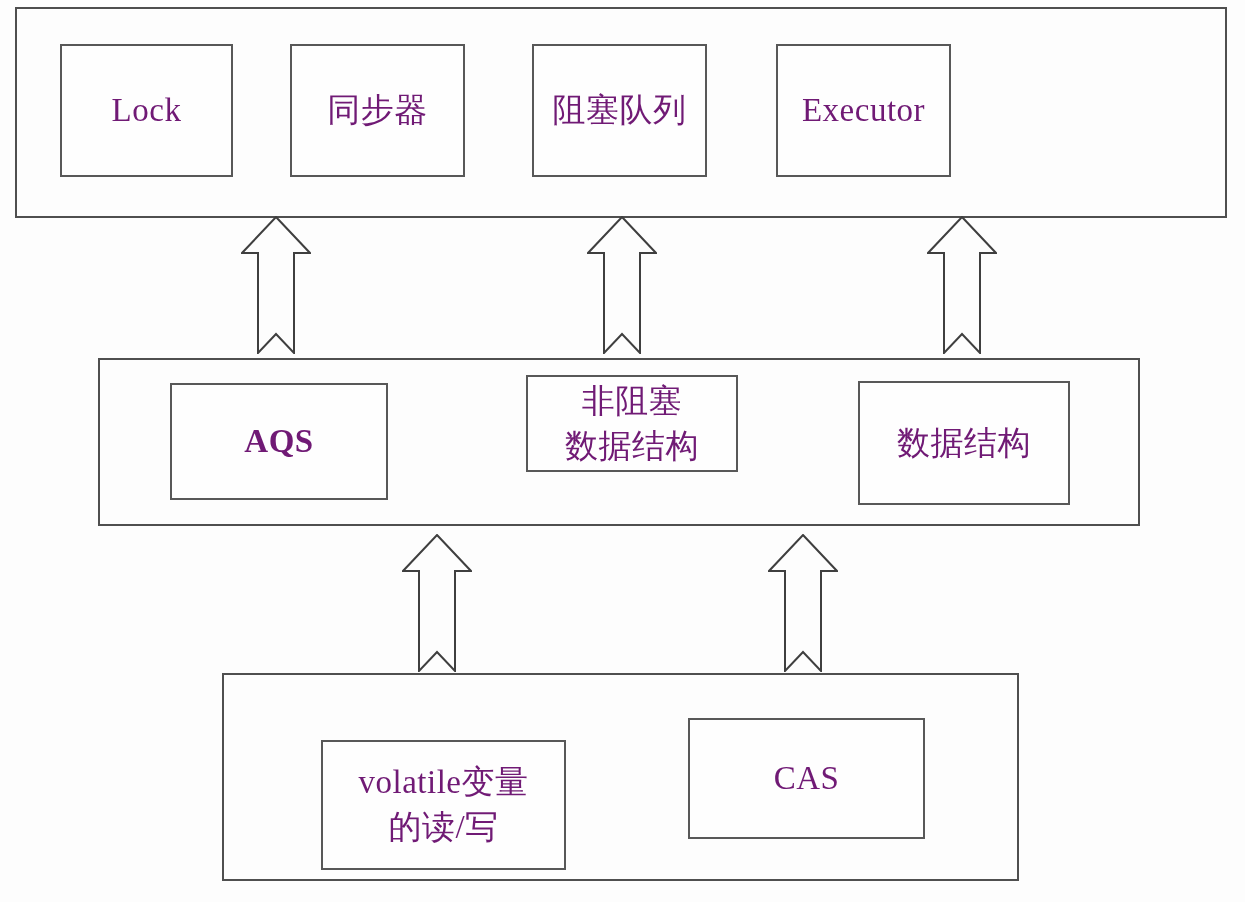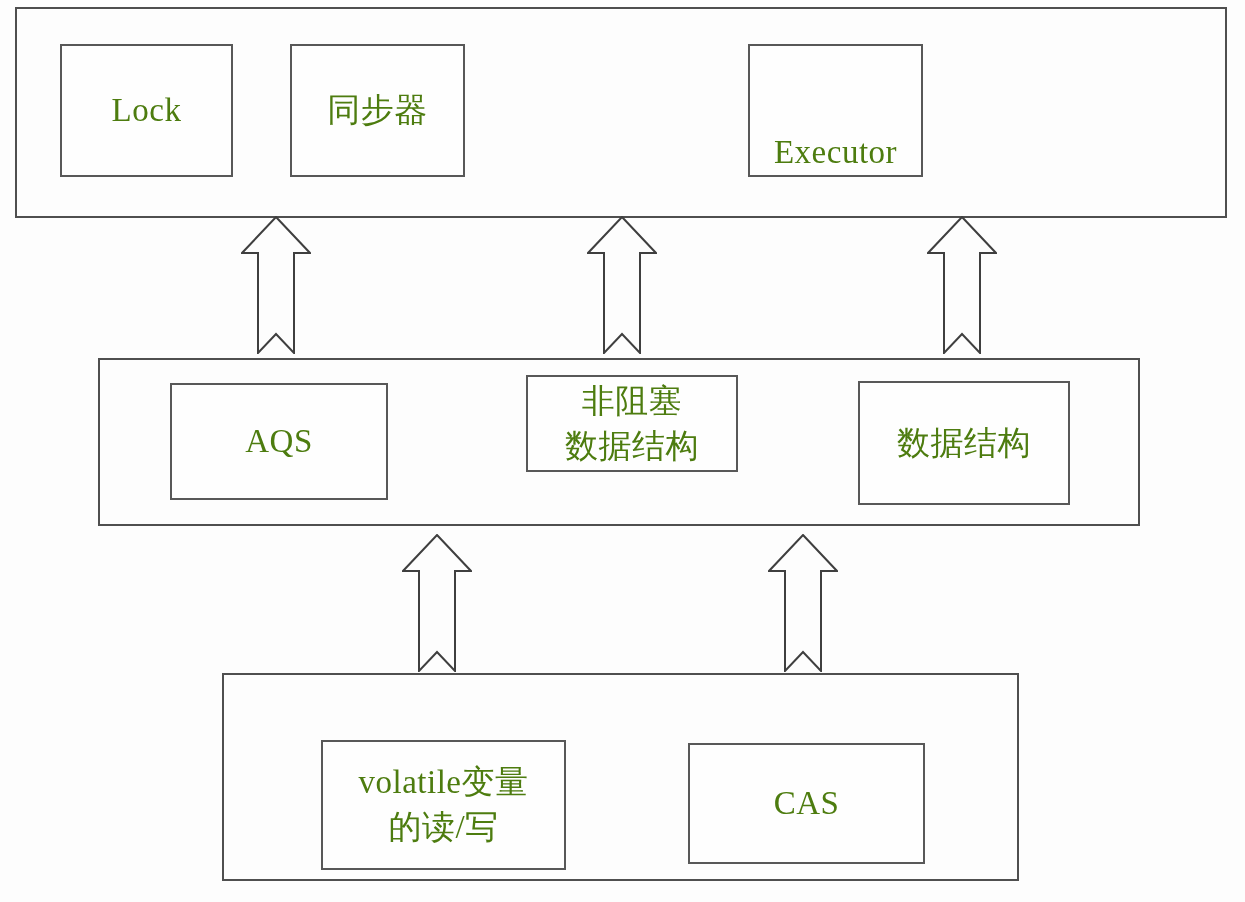--- a/index.html
+++ b/index.html
@@ -6,21 +6,21 @@
     margin: 0;
     padding: 0;
     background: #fdfdfd;
   }
   .canvas {
     position: relative;
     width: 1245px;
     height: 902px;
     background: #fdfdfd;
     font-family: "Liberation Serif", "DejaVu Serif", serif;
-    color: #4d7c0f;
+    color: #701a75;
     overflow: hidden;
   }
   .container {
     position: absolute;
     border: 2px solid #4f4f4f;
     background: #fdfdfd;
     box-sizing: border-box;
   }
   .box {
     position: absolute;
@@ -56,37 +56,40 @@
 <div class="canvas">
 
   <div class="container" style="left:15px; top:7px; width:1212px; height:211px;"></div>
 
   <div class="box" style="left:60px; top:44px; width:173px; height:133px;">
     <span class="box-label">Lock</span>
   </div>
   <div class="box" style="left:290px; top:44px; width:175px; height:133px;">
     <span class="box-label">同步器</span>
   </div>
-  <div class="box" style="left:748px; top:44px; width:175px; height:133px;align-items:flex-end;">
+  <div class="box" style="left:532px; top:44px; width:175px; height:133px;">
+    <span class="box-label">阻塞队列</span>
+  </div>
+  <div class="box" style="left:776px; top:44px; width:175px; height:133px;">
     <span class="box-label">Executor</span>
   </div>
 
   <svg class="arrow" style="left:241px; top:216px;" viewBox="0 0 70 138">
     <polygon points="35,1 69,37 53,37 53,137 35,118 17,137 17,37 1,37"></polygon>
   </svg>
   <svg class="arrow" style="left:587px; top:216px;" viewBox="0 0 70 138">
     <polygon points="35,1 69,37 53,37 53,137 35,118 17,137 17,37 1,37"></polygon>
   </svg>
   <svg class="arrow" style="left:927px; top:216px;" viewBox="0 0 70 138">
     <polygon points="35,1 69,37 53,37 53,137 35,118 17,137 17,37 1,37"></polygon>
   </svg>
 
   <div class="container" style="left:98px; top:358px; width:1042px; height:168px;"></div>
 
-  <div class="box" style="left:170px; top:383px; width:218px; height:117px;">
+  <div class="box" style="left:170px; top:383px; width:218px; height:117px;font-weight:bold;">
     <span class="box-label">AQS</span>
   </div>
   <div class="box" style="left:526px; top:375px; width:212px; height:97px;align-items:center;">
     <span class="box-label">非阻塞
 数据结构</span>
   </div>
   <div class="box" style="left:858px; top:381px; width:212px; height:124px;">
     <span class="box-label">数据结构</span>
   </div>
 
@@ -96,17 +99,17 @@
   <svg class="arrow" style="left:768px; top:534px;" viewBox="0 0 70 138">
     <polygon points="35,1 69,37 53,37 53,137 35,118 17,137 17,37 1,37"></polygon>
   </svg>
 
   <div class="container" style="left:222px; top:673px; width:797px; height:208px;"></div>
 
   <div class="box" style="left:321px; top:740px; width:245px; height:130px;">
     <span class="box-label">volatile变量
 的读/写</span>
   </div>
-  <div class="box" style="left:688px; top:718px; width:237px; height:121px;margin-top:25px;">
+  <div class="box" style="left:688px; top:718px; width:237px; height:121px;">
     <span class="box-label">CAS</span>
   </div>
 
 </div>
 
 </body></html>

